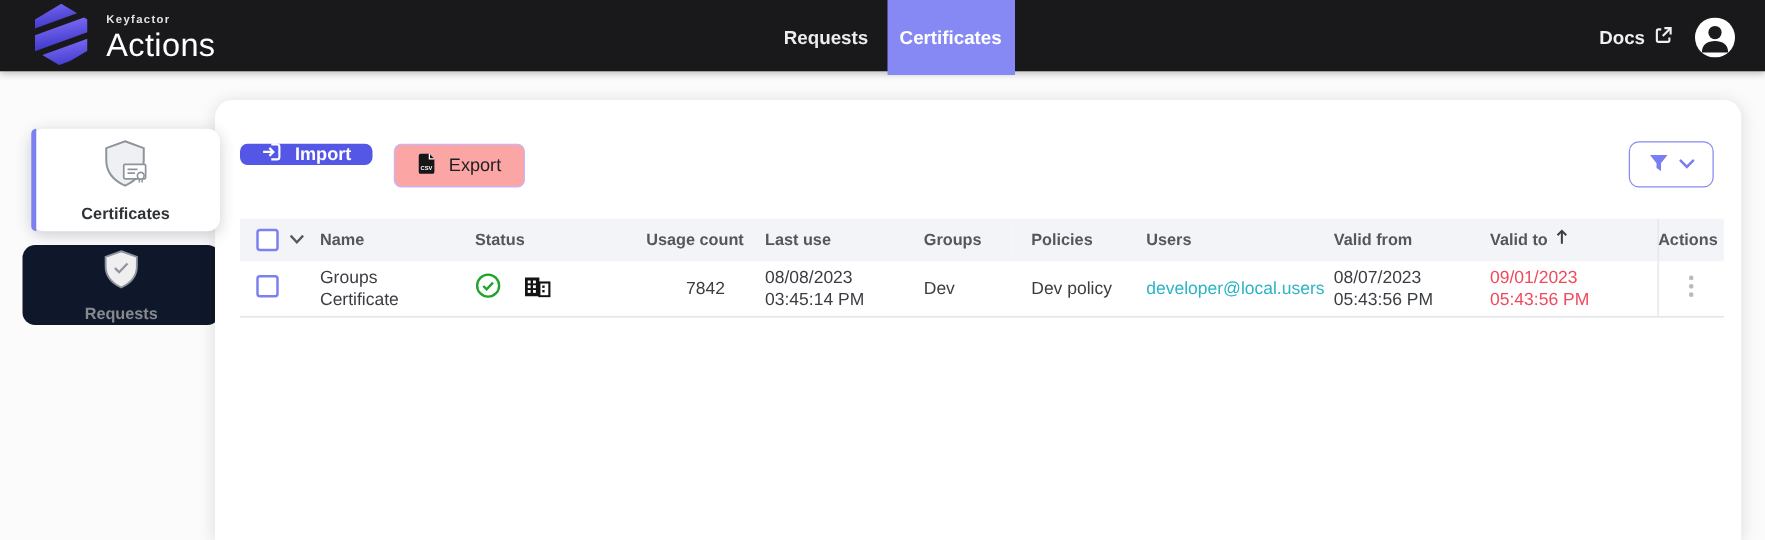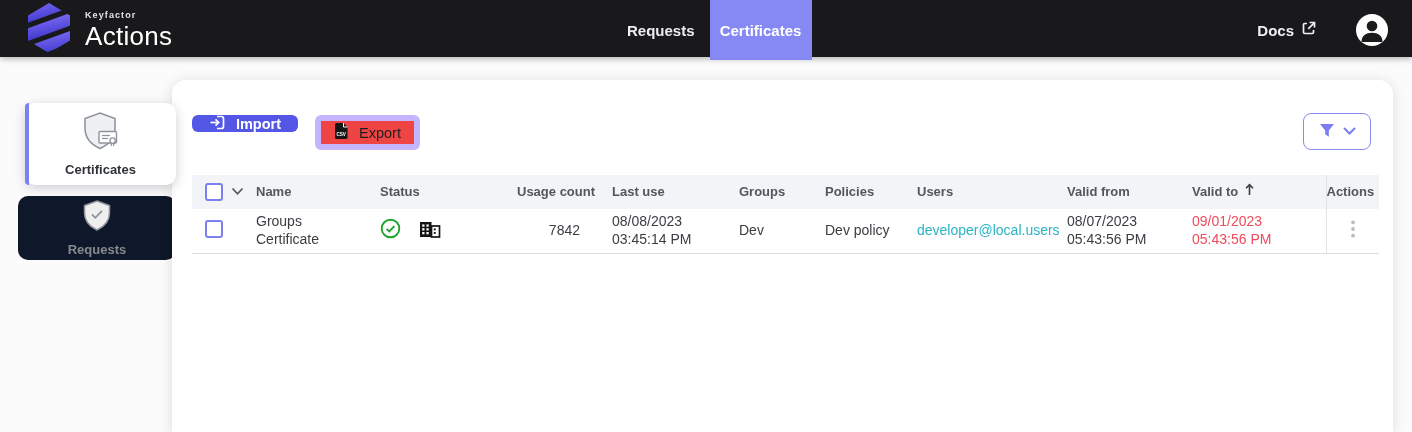--- a/index.html
+++ b/index.html
@@ -23,21 +23,21 @@
   .brand-product { font-size: 26px; font-weight: 500; color: #ffffff; letter-spacing: 0.3px; }
 
   .nav-center { position: absolute; left: 615px; top: 0; height: 60px; display: flex; align-items: center; }
   .nav-link { color: #ededef; font-size: 15px; font-weight: 600; padding: 0 12px; cursor: pointer; }
   .nav-tab {
     height: 60px; width: 102px; margin-left: 3px;
     background: var(--nav-tab, #8689f3); color: #fff;
     font-size: 15px; font-weight: 600;
     display: flex; align-items: center; justify-content: center; cursor: pointer;
   }
-  .nav-right { position: absolute; right: 24px; top: 0; height: 60px; display: flex; align-items: center; gap: 40px; }
+  .nav-right { position: absolute; right: 24px; top: 0; height: 60px; display: flex; align-items: center; gap: 18px; }
   .docs-link { display: flex; align-items: center; gap: 7px; color: #f0f0f2; font-size: 15px; font-weight: 600; cursor: pointer; }
   .avatar { width: 32px; height: 32px; cursor: pointer; }
 
   
   .side-card {
     position: absolute; border-radius: 10px;
     display: flex; flex-direction: column; align-items: center; justify-content: center;
     cursor: pointer; text-align: center;
   }
   .side-card .side-label { font-size: 13px; margin-top: 5px; }
@@ -67,21 +67,21 @@
   
   .toolbar { position: relative; height: 95px; }
   .btn { display: flex; align-items: center; justify-content: center; gap: 10px; cursor: pointer; border: none; }
   .btn-import {
     position: absolute; left: 20px; top: 35px; width: 106px; height: 17px;
     background: var(--accent, #5457e6); color: #fff; border-radius: 6px;
     font-family: inherit; font-size: 14.5px; font-weight: 600;
   }
   .btn-export {
     position: absolute; left: 143px; top: 35px; width: 105px; height: 35px;
-    background: #ef4444; border: 6px solid #c4b5fd; border-radius: 6px;
+    background: #fca5a5; border: 1px solid #c4b5fd; border-radius: 6px;
     color: #1d1e20; font-family: inherit; font-size: 14.5px; font-weight: 500;
   }
   .search-wrap { position: absolute; left: 813px; top: 33px; width: 300px; height: 34px; border-bottom: 1.5px solid #95979c; }
   .search-wrap input {
     width: 270px; height: 30px; border: none; outline: none;
     font-family: inherit; font-size: 16px; color: #333; background: transparent;
   }
   .search-wrap input::placeholder { color: #9b9da2; }
   .search-icon { position: absolute; right: 2px; top: 5px; cursor: pointer; }
   .btn-filter {

